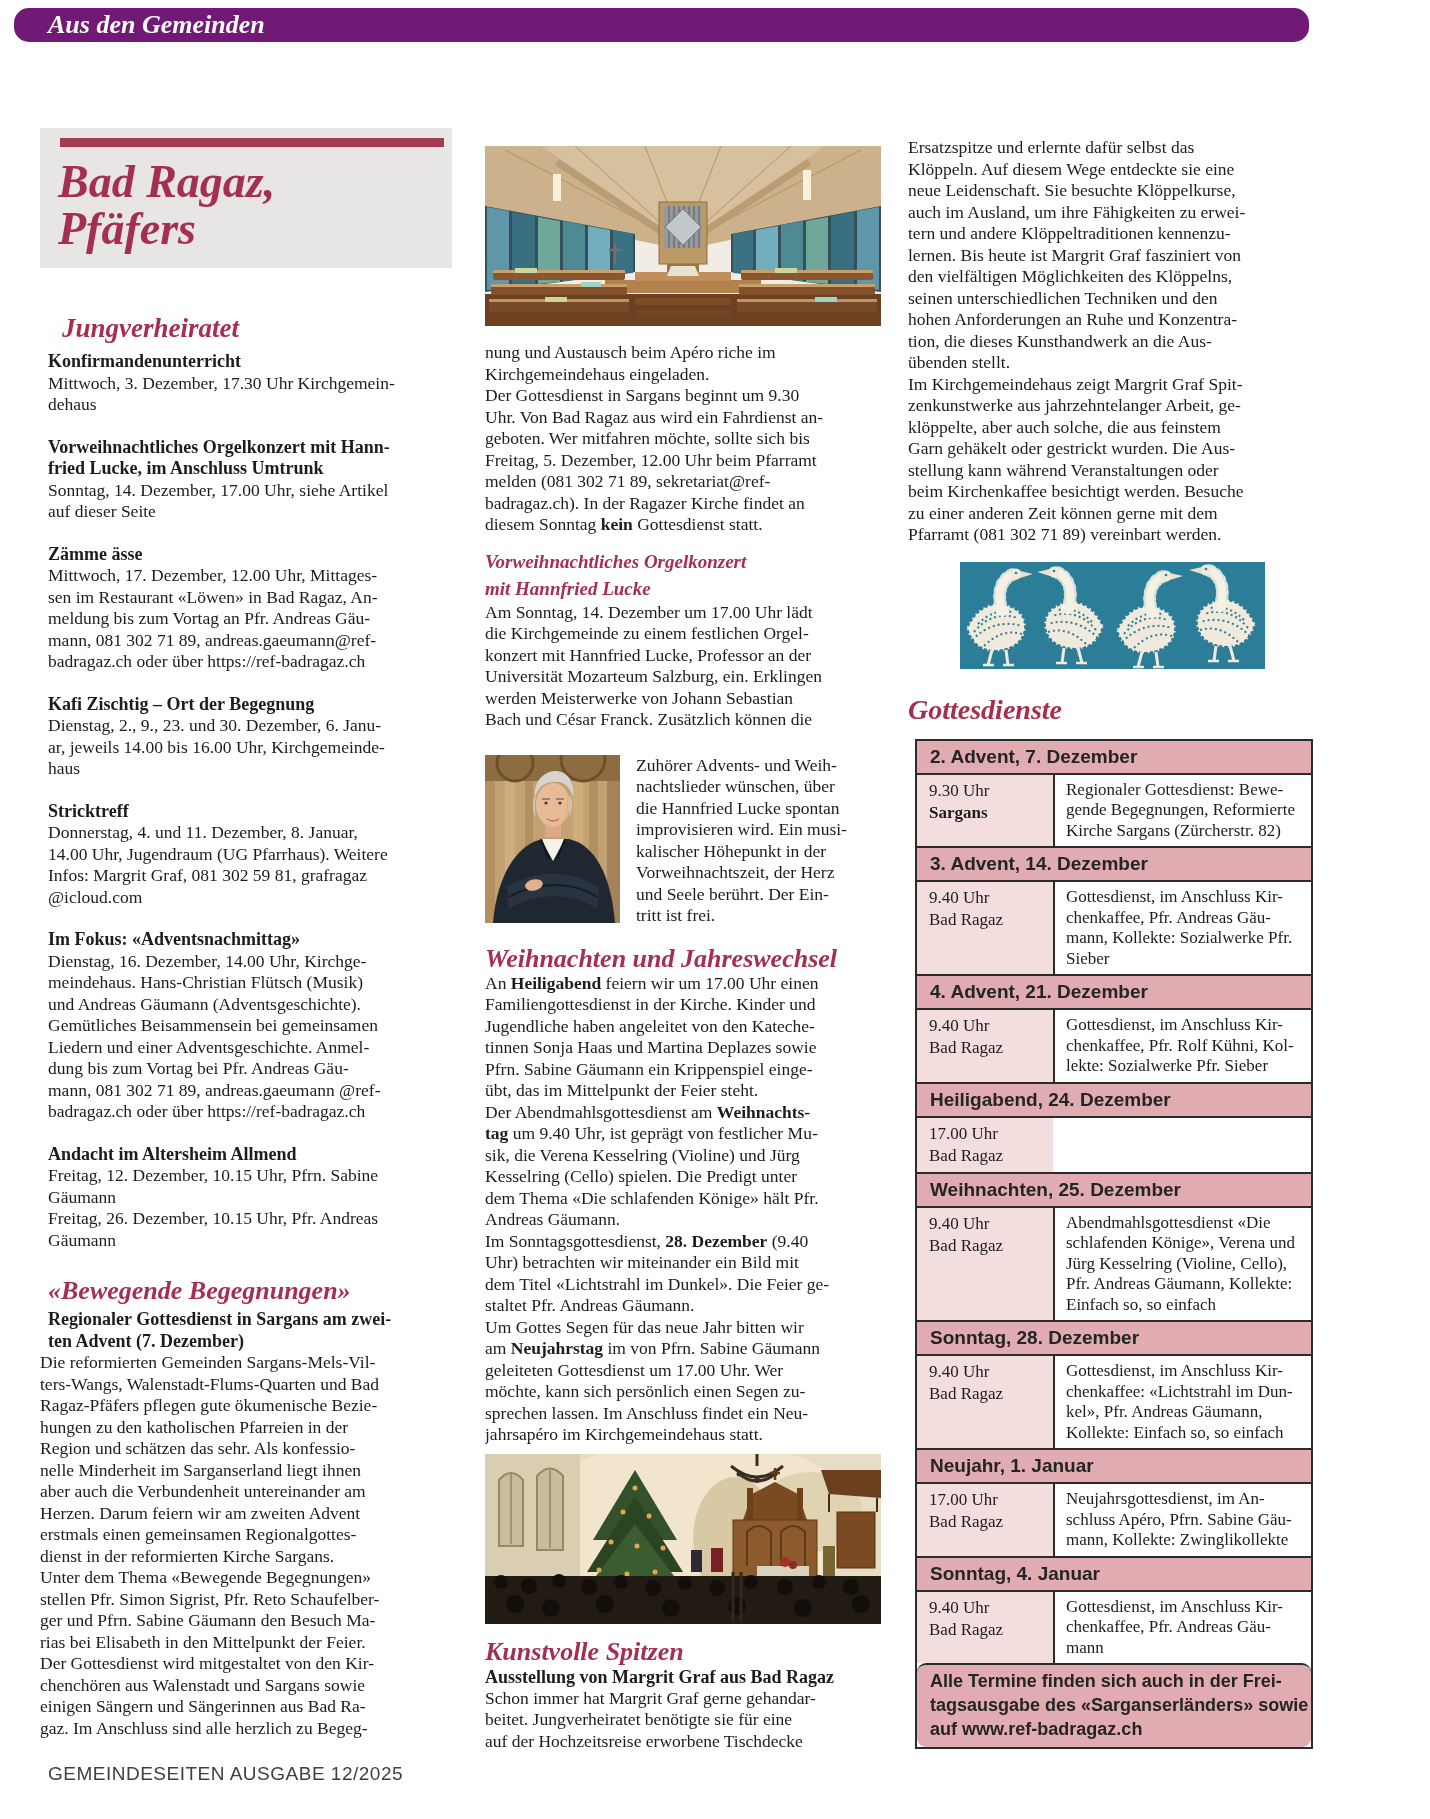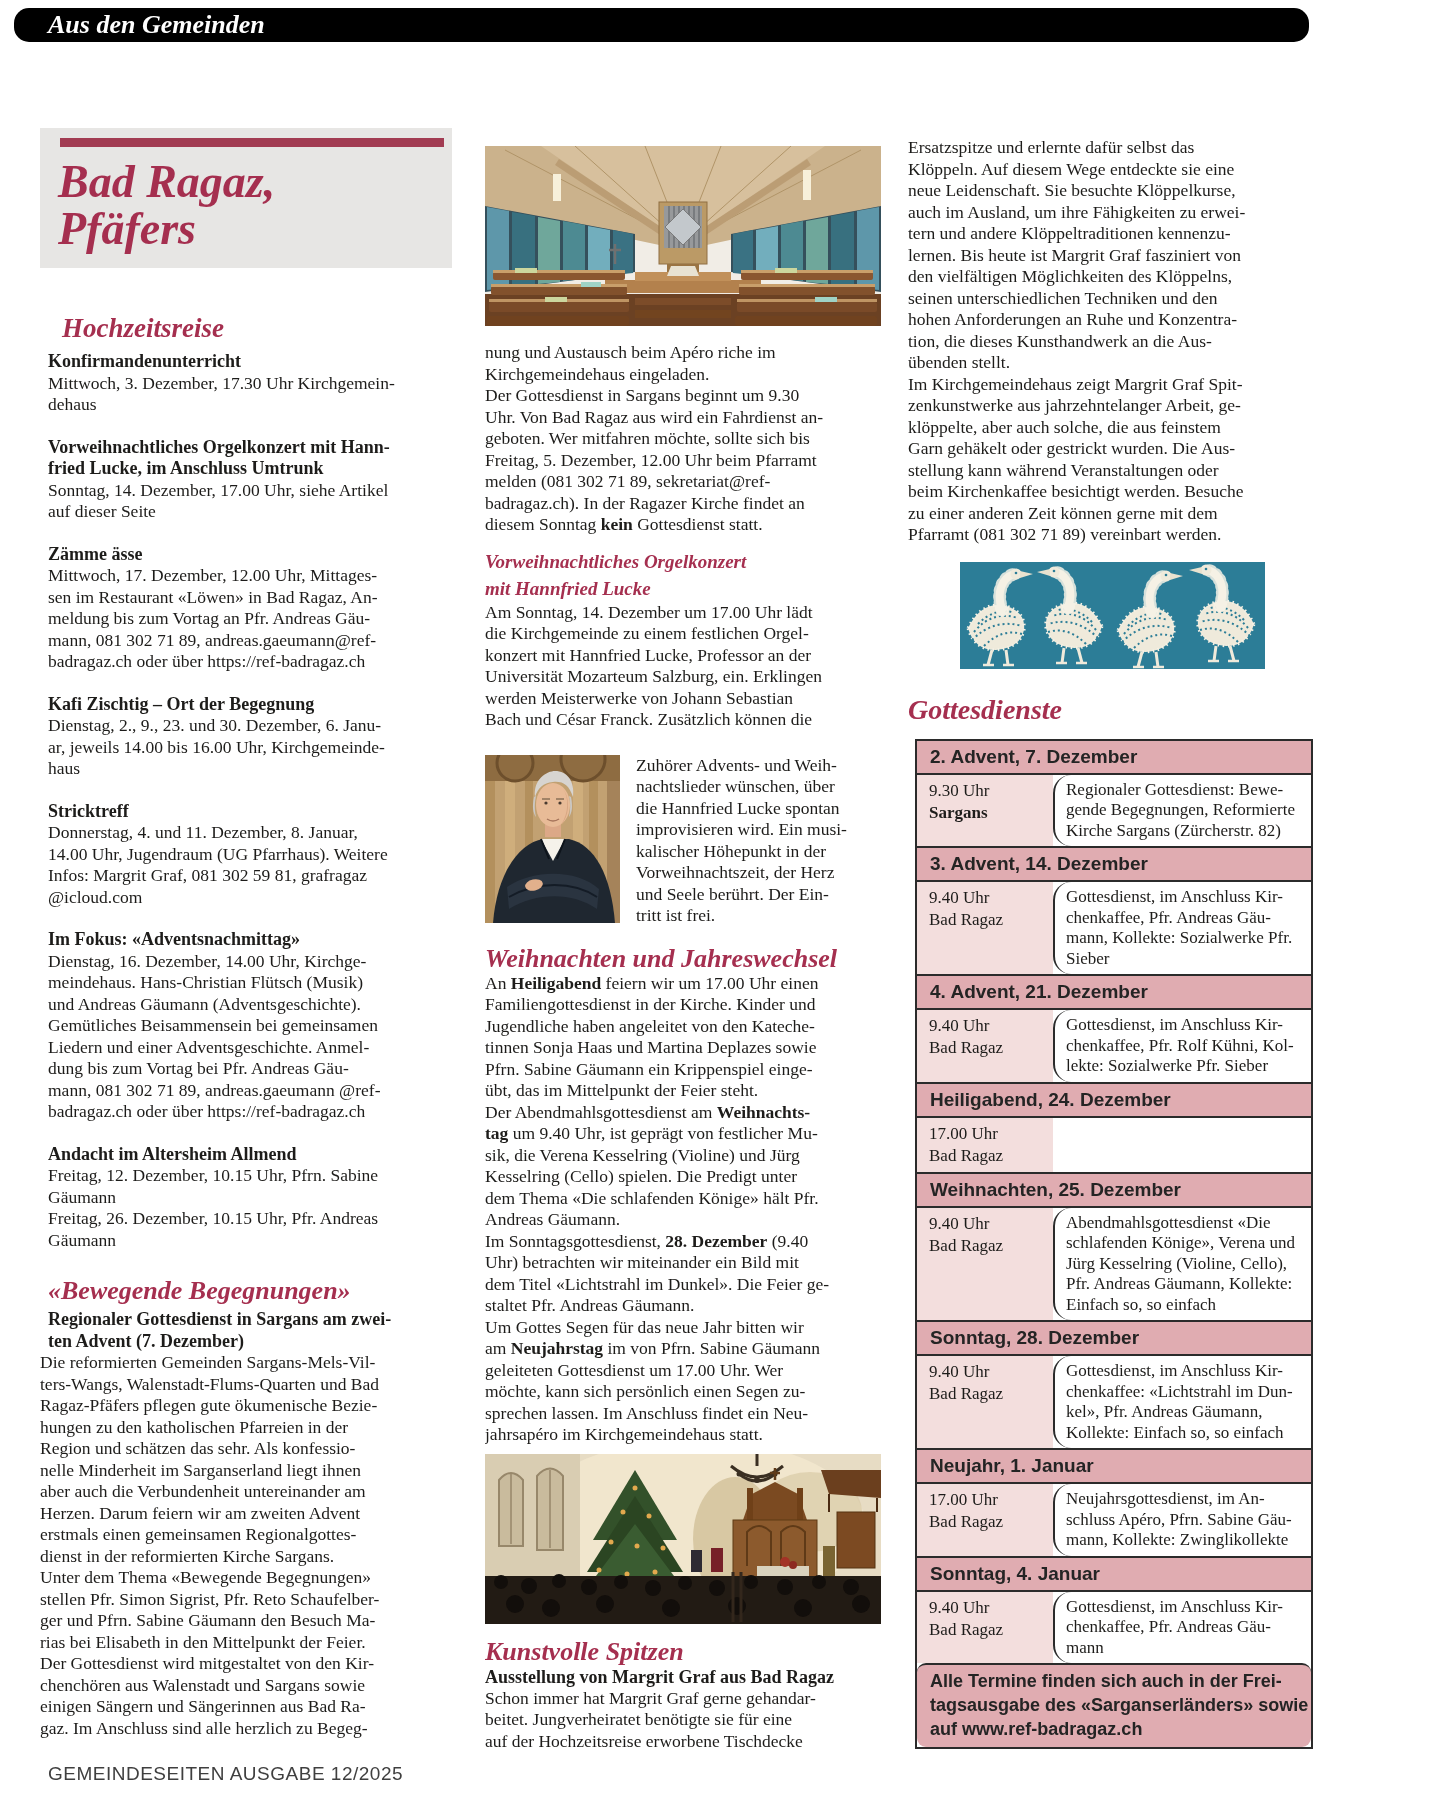--- a/index.html
+++ b/index.html
@@ -2,21 +2,21 @@
 <html><head>
 <meta charset="utf-8">
 <title>Aus den Gemeinden</title>
 <style>
   * { margin:0; padding:0; box-sizing:border-box; }
   html,body { background:#ffffff; }
   body { width:1430px; height:1819px; position:relative; overflow:hidden;
          font-family:"Liberation Serif", serif; color:#1d1c1a; }
 
   .masthead { position:absolute; left:14px; top:8px; width:1295px; height:34px;
-              background:#000000;border-radius:15px; }
+              background:#701a75;border-radius:15px; }
   .masthead span { display:block; padding:3px 0 0 34px; color:#ffffff;
                    font:bold italic 26px/28px "Liberation Serif", serif; }
 
   .col { position:absolute; top:0; }
   .col-left  { left:40px;  width:412px; }
   .col-mid   { left:485px; width:396px; }
   .col-right { left:908px; width:410px; }
 
   
   .title-box { margin-top:128px; height:140px; background:#e7e6e4; position:relative; }
@@ -52,41 +52,41 @@
   .services-head { margin-top:26px; color:#a52f4f;
                    font:bold italic 28px/30px "Liberation Serif", serif; }
   .gd-table { margin:14px 0 0 7px; width:398px; border:2px solid #2b2b2b; background:#fff; }
   .gd-table > * + * { border-top:2px solid #2b2b2b; }
   .gd-header { background:#e0acb1; color:#242424; padding:3px 10px 4px 13px;
                font:bold 19px/25px "Liberation Sans", sans-serif; }
   .gd-row { display:flex; align-items:stretch; }
   .gd-time { width:136px; flex:none; background:#f3dedd; padding:5px 4px 5px 12px;
              font:17px/22px "Liberation Serif", serif; white-space:pre; }
   .gd-desc { flex:1; border-left:2px solid #2b2b2b; background:#fff; padding:5px 6px 5px 11px;
-             font:17px/20.5px "Liberation Serif", serif; white-space:pre; overflow:hidden;border-radius:18px; }
+             font:17px/20.5px "Liberation Serif", serif; white-space:pre; overflow:hidden; }
   .gd-footnote { background:#e0acb1; color:#242424; padding:4px 10px 6px 13px;
                  font:bold 18px/24px "Liberation Sans", sans-serif; white-space:pre; overflow:hidden;border-radius:9px; }
 
   .page-footer { position:absolute; left:48px; top:1763px; color:#3f3f3f;
                  font:19px/22px "Liberation Sans", sans-serif; letter-spacing:0.5px; }
 </style>
 </head>
 <body>
 
 <div class="masthead">
   <span>Aus den Gemeinden</span>
 </div>
 
 <div class="col col-left">
   <div class="title-box">
     <div class="title-bar"></div>
     <h1 class="page-title"><span>Bad Ragaz,</span><br><span>Pfäfers</span></h1>
   </div>
 
-  <h2 class="kicker">Hochzeitsreise</h2>
+  <h2 class="kicker">Jungverheiratet</h2>
 
   <div class="ev-block">
     <div class="ev-head">Konfirmandenunterricht</div>
     <div class="body-text">Mittwoch, 3. Dezember, 17.30 Uhr Kirchgemein-
 dehaus</div>
   </div>
   <div class="ev-block">
     <div class="ev-head">Vorweihnachtliches Orgelkonzert mit Hann-
 fried Lucke, im Anschluss Umtrunk</div>
     <div class="body-text">Sonntag, 14. Dezember, 17.00 Uhr, siehe Artikel

